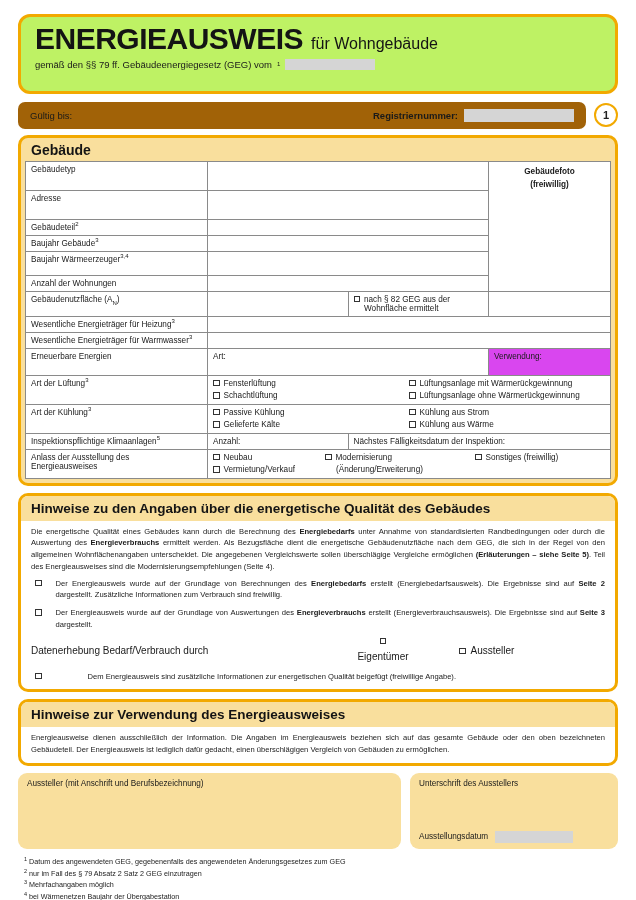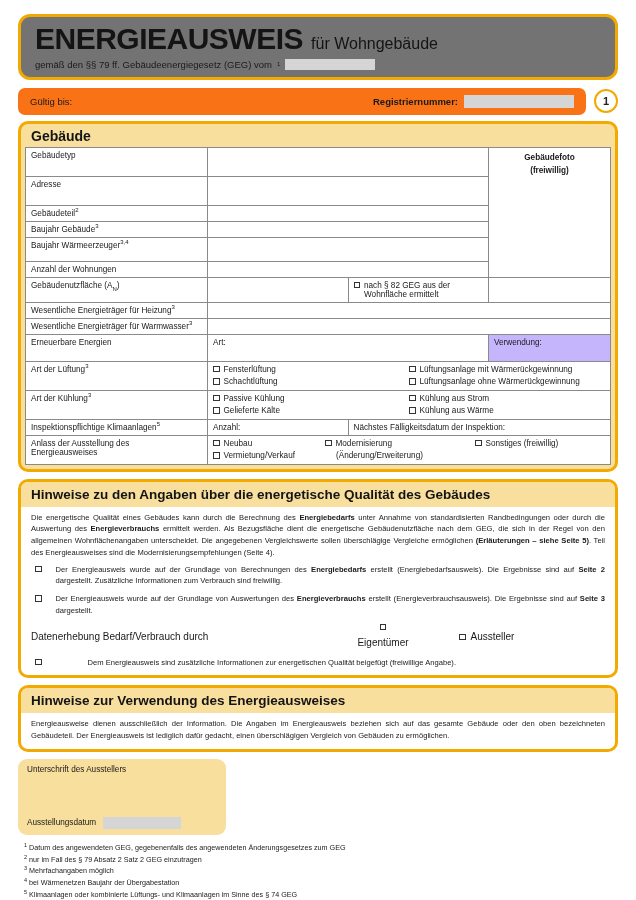--- a/index.html
+++ b/index.html
@@ -9,39 +9,39 @@
     background: #ffffff;
     font-family: "Liberation Sans", sans-serif;
     color: #1a1a1a;
     overflow: hidden;
   }
   .page { position: relative; width: 636px; height: 900px; padding: 0; }
 
   
   .titlebox {
     margin: 14px 18px 0 18px;
-    padding: 6px 14px 7px 14px;
+    padding: 6px 14px 21px 14px;
     border: 3px solid #F2A900;
     border-radius: 12px;
-    background:#737373;
+    background:#bef264;
   }
   .title-line { display:flex; align-items:baseline; gap:8px; }
   .title-main {
     font-size: 30px; font-weight: bold; letter-spacing: -0.5px; line-height: 1.05;
     color:#141414;
   }
   .title-sub { font-size: 16px; font-weight: normal; color:#141414; }
   .title-note { font-size: 9.5px; margin-top: 4px; display:flex; align-items:center; gap:5px; }
   .greybar { background:#d5d5d5; display:inline-block; height:11px; }
 
   
   .validrow { position: relative; margin: 8px 18px 0 18px; display:flex; align-items:center; }
   .validbar {
     flex: 1;
-    background:#f97316;
+    background:#a16207;
     border-radius: 7px;
     height: 27px;
     display:flex; align-items:center;
     padding: 0 12px;
     font-size: 9.5px;
   }
   .validbar .reg { margin-left:auto; display:flex; align-items:center; gap:6px; font-weight:bold; }
   .pagecircle {
     width: 24px; height: 24px; border-radius: 50%;
     border: 2px solid #F2A900; background:#fff;
@@ -202,21 +202,21 @@
           <td class="lab"><span>Wesentliche Energieträger für Heizung</span><sup>3</sup></td>
           <td colspan="3" style="height:13px;"></td>
         </tr>
         <tr>
           <td class="lab"><span>Wesentliche Energieträger für Warmwasser</span><sup>3</sup></td>
           <td colspan="3" style="height:13px;"></td>
         </tr>
         <tr>
           <td class="lab">Erneuerbare Energien</td>
           <td colspan="2" style="height:27px;"><span>Art:</span></td>
-          <td style="background:#c4b5fd;"><span>Verwendung:</span></td>
+          <td style="background:#d946ef;"><span>Verwendung:</span></td>
         </tr>
         <tr>
           <td class="lab"><span>Art der Lüftung</span><sup>3</sup></td>
           <td colspan="3">
             <div class="two-col opt-row">
               <div><span class="opt">
                       <span class="box"></span>
                       <span>Fensterlüftung</span>
                     </span></div>
               <div><span class="opt">
@@ -338,20 +338,23 @@
   </div>
 
   <div class="infobox">
     <h2>Hinweise zur Verwendung des Energieausweises</h2>
     <div class="infobody">
       <p>Energieausweise dienen ausschließlich der Information. Die Angaben im Energieausweis beziehen sich auf das gesamte Gebäude oder den oben bezeichneten Gebäudeteil. Der Energieausweis ist lediglich dafür gedacht, einen überschlägigen Vergleich von Gebäuden zu ermöglichen.</p>
     </div>
   </div>
 
   <div class="sigrow">
+    <div class="sigbox sig-left">
+      <span>Aussteller (mit Anschrift und Berufsbezeichnung)</span>
+    </div>
     <div class="sigbox sig-right">
       <span>Unterschrift des Ausstellers</span>
       <span class="dat">
         <span>Ausstellungsdatum</span>
         <span class="greybar" style="width:78px;height:12px;"></span>
       </span>
     </div>
   </div>
 
   <div class="footnotes">

